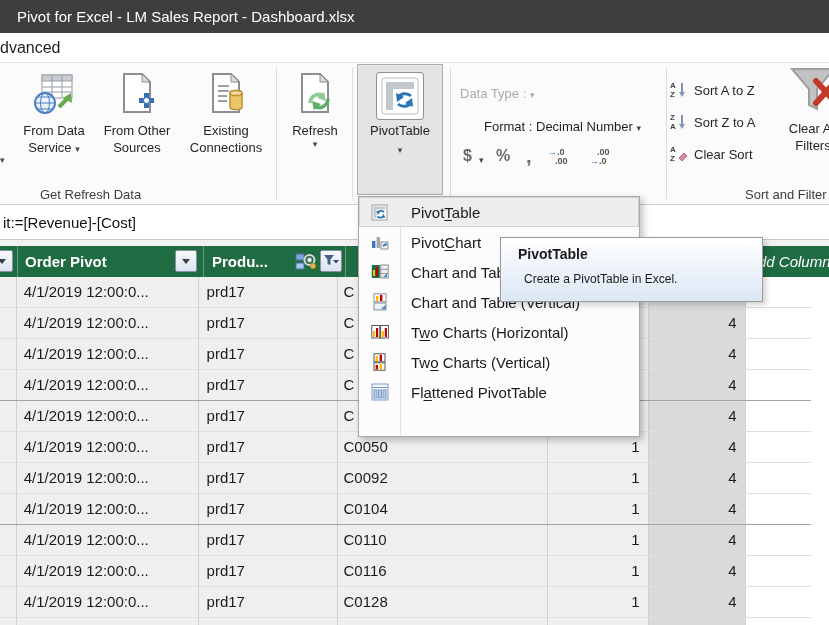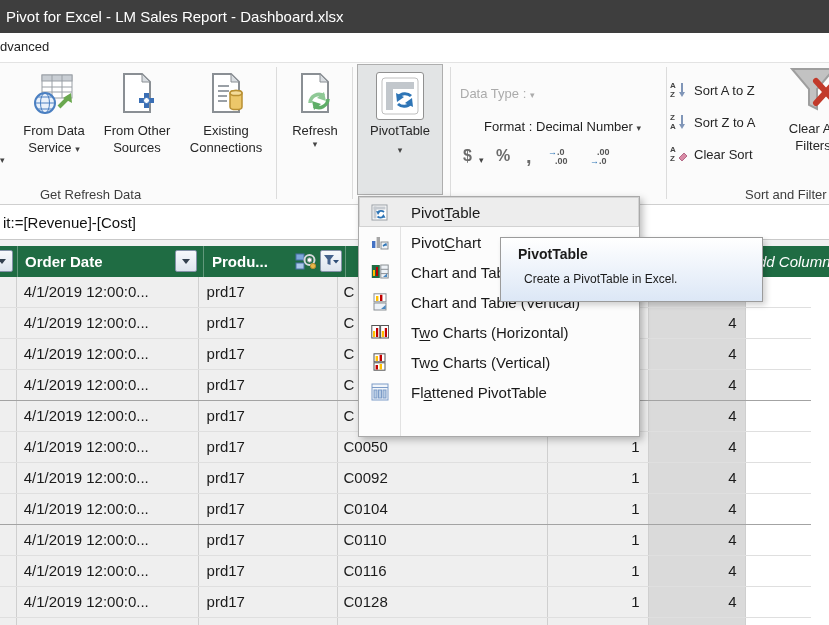--- a/index.html
+++ b/index.html
@@ -4,24 +4,24 @@
 <style>
   html,body{margin:0;padding:0;}
   body{
     width:829px;height:625px;position:relative;overflow:hidden;
     font-family:"Liberation Sans",sans-serif;background:#ffffff;
     -webkit-font-smoothing:antialiased;
   }
   .abs{position:absolute;}
   
   .titlebar{left:0;top:0;width:829px;height:33px;background:#3e3e3e;color:#fff;
-    font-size:15px;line-height:33px;padding-left:6px;box-sizing:border-box;white-space:nowrap;}
+    font-size:15px;line-height:33px;padding-left:17px;box-sizing:border-box;white-space:nowrap;}
   
   .tabstrip{left:0;top:33px;width:829px;height:29px;background:#ffffff;}
-  .tabstrip .tab{position:absolute;left:0;top:6px;font-size:13px;color:#1f1f1f;}
+  .tabstrip .tab{position:absolute;left:0;top:6px;font-size:16px;color:#1f1f1f;}
   
   .ribbon{left:0;top:62px;width:829px;height:143px;background:#fbfbfb;
     border-top:1px solid #e3e3e3;border-bottom:1px solid #cfcfcf;box-sizing:border-box;}
   .vsep{position:absolute;top:4px;width:1px;height:132px;background:#dcdcdc;}
   .rbtn{position:absolute;top:2px;height:116px;text-align:center;color:#262626;font-size:13px;cursor:default;}
   .rbtn .icn{display:block;margin:6px auto 2px auto;}
   .rbtn .lbl{line-height:17px;}
   .grouplbl{position:absolute;top:124px;font-size:13px;color:#3d3d3d;white-space:nowrap;}
   .caret{font-size:9px;color:#444;line-height:10px;}
   .pressed{background:#e2e4e5;border:1px solid #aeaeae;top:1px;height:131px;box-sizing:border-box;}
@@ -264,21 +264,21 @@
 </div>
 <div class="abs gapstrip"></div>
 
 <div class="abs gridheader">
   <div class="hcell" style="width:17px;">
     <div class="filterbtn" style="left:-9px;">
         <div class="tri"></div>
       </div>
   </div>
   <div class="hcell h1">
-    <span>Order Date</span>
+    <span>Order Pivot</span>
     <div class="filterbtn" style="left:157px;">
         <div class="tri"></div>
       </div>
   </div>
   <div class="hcell h2">
     <span>Produ...</span>
     <span style="position:absolute;left:91px;top:5px;">
       <svg width="22" height="22" viewBox="0 0 22 22">
         <rect x="1" y="3" width="8" height="6" fill="#7da7d9" stroke="#4a6fa5"></rect>
         <rect x="1" y="12" width="8" height="6" fill="#a9c8e8" stroke="#4a6fa5"></rect>

